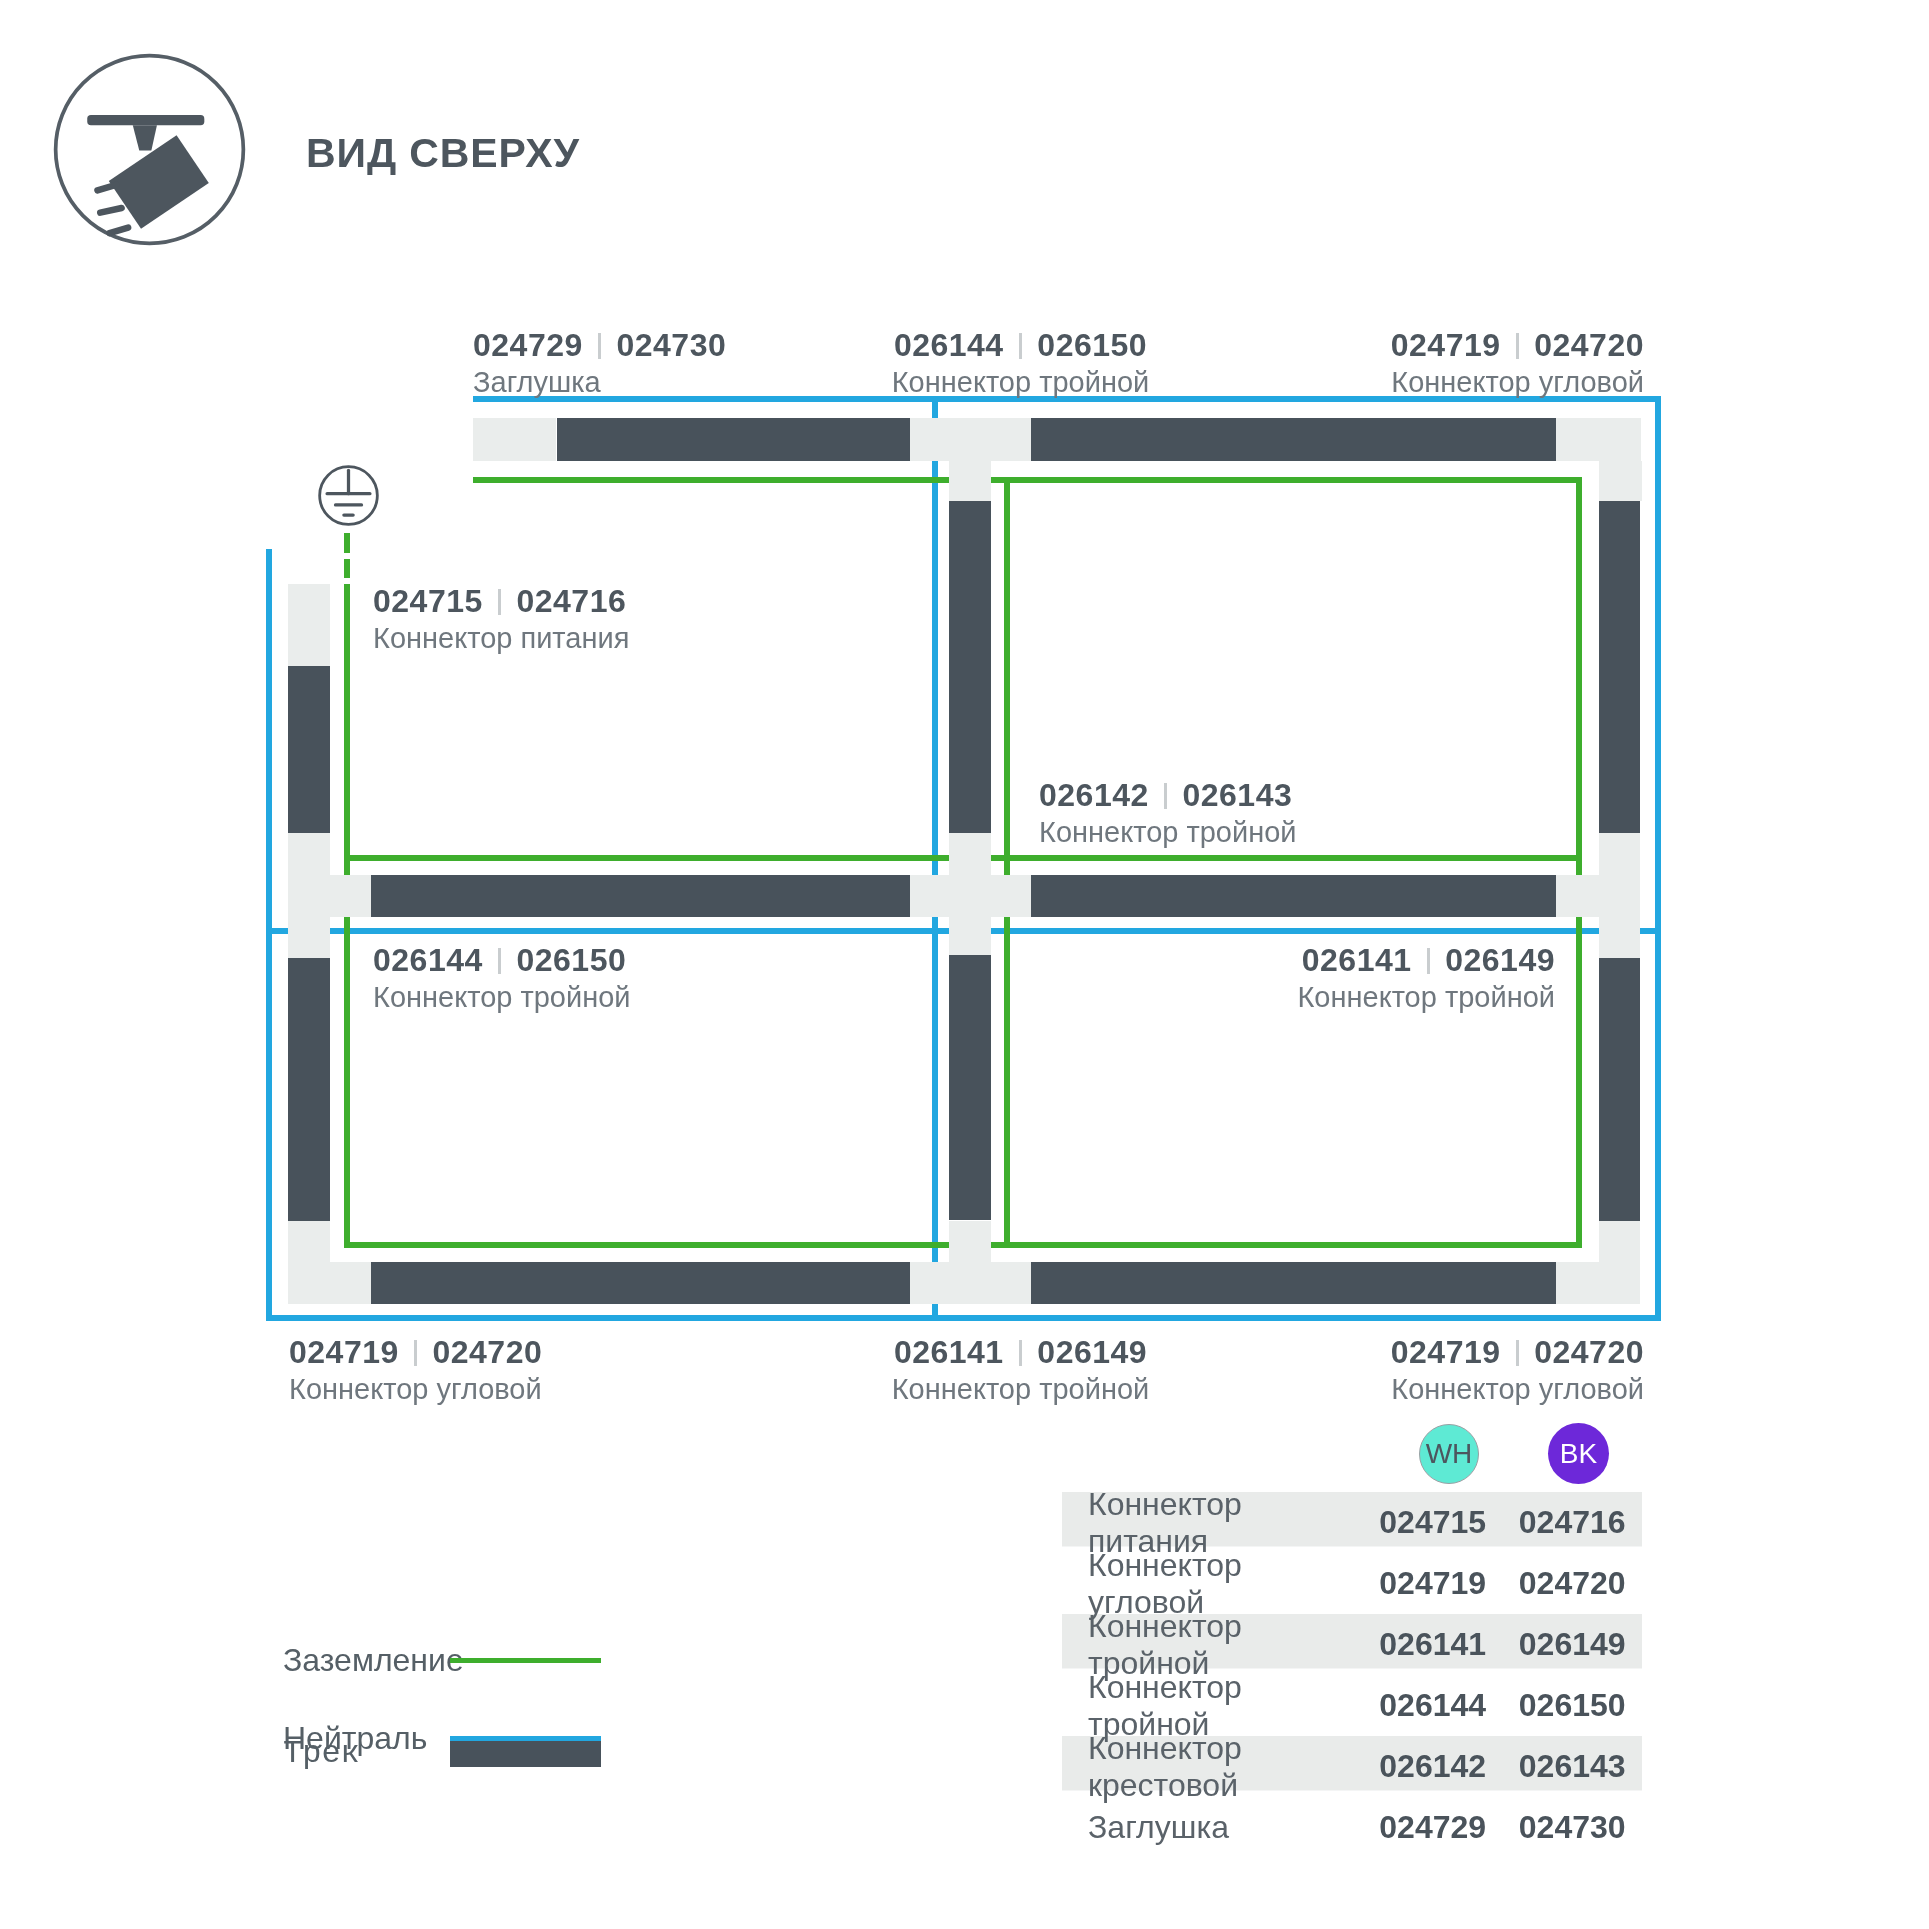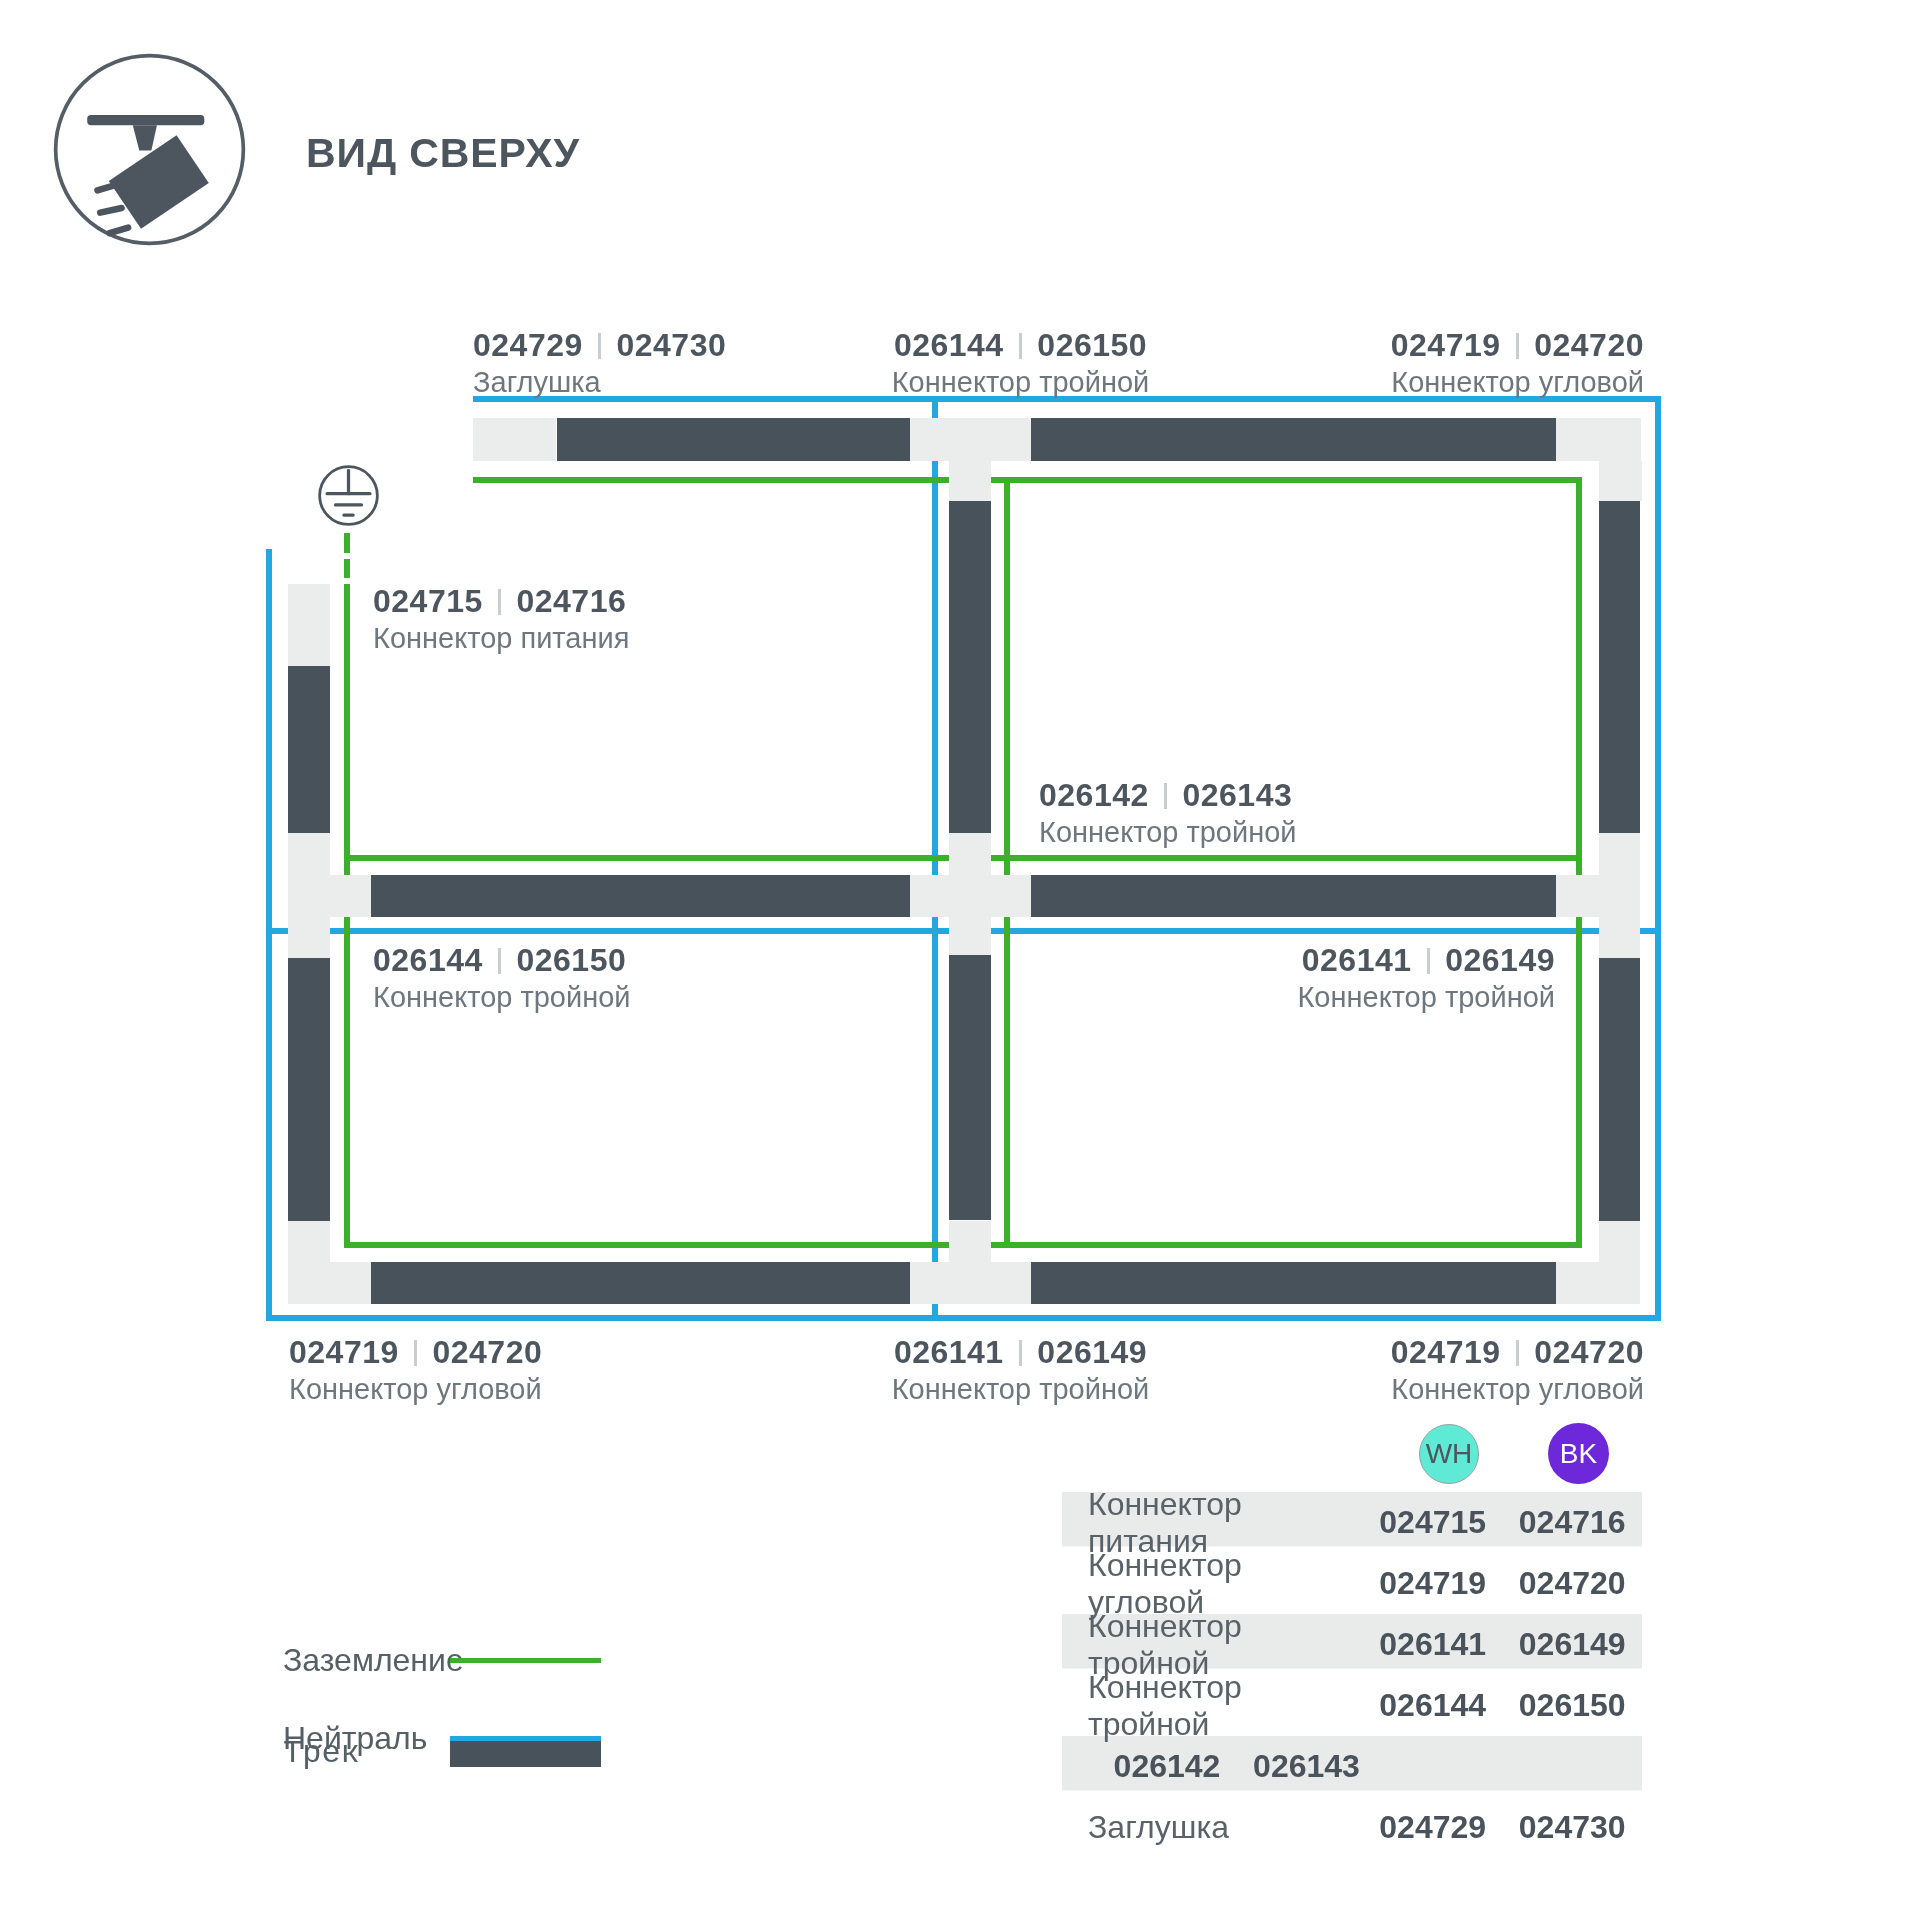--- a/index.html
+++ b/index.html
@@ -245,20 +245,21 @@
       <span class="pname">Коннектор тройной</span>
       <span class="pwh">026141</span>
       <span class="pbk">026149</span>
     </div>
     <div class="prow">
       <span class="pname">Коннектор тройной</span>
       <span class="pwh">026144</span>
       <span class="pbk">026150</span>
     </div>
     <div class="prow band">
+      <span class="pname">Коннектор крестовой</span>
       <span class="pwh">026142</span>
       <span class="pbk">026143</span>
     </div>
     <div class="prow">
       <span class="pname">Заглушка</span>
       <span class="pwh">024729</span>
       <span class="pbk">024730</span>
     </div>
   </div>
 

